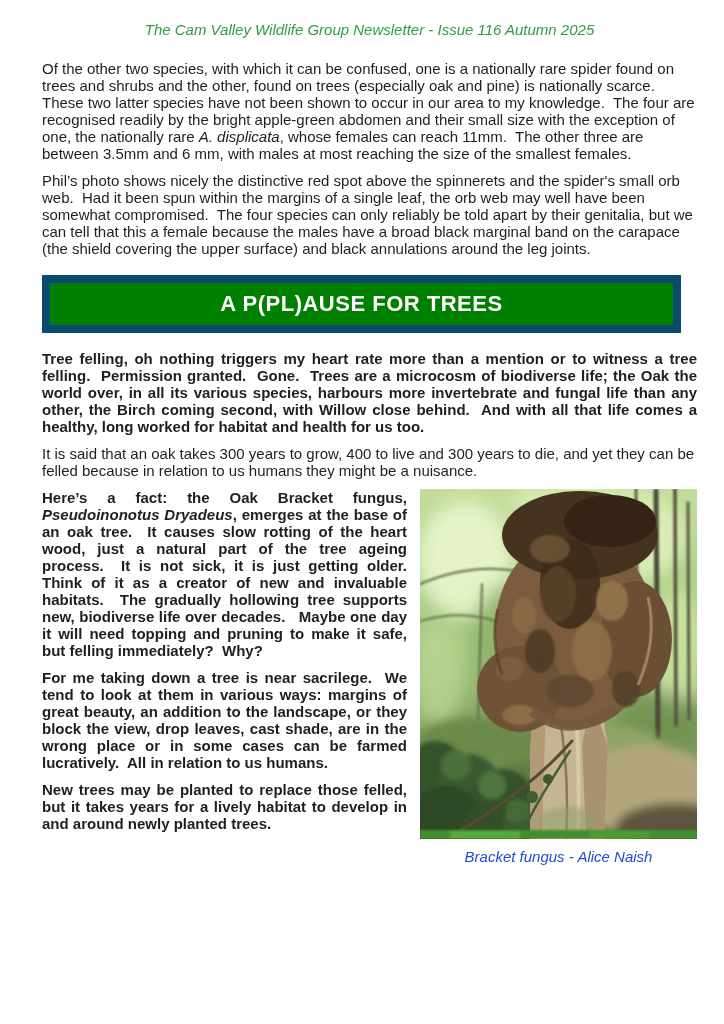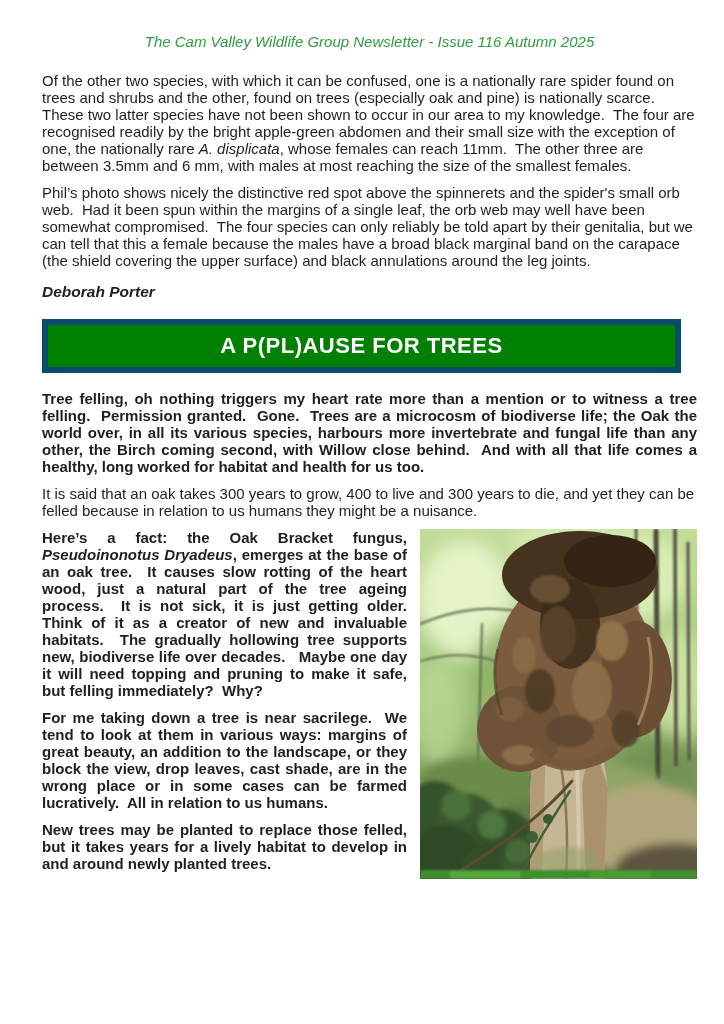--- a/index.html
+++ b/index.html
@@ -1,35 +1,35 @@
 <!DOCTYPE html>
 <html><head>
 <meta charset="utf-8">
 <style>
   html,body { margin:0; padding:0; background:#ffffff; }
   .page {
-    position:relative; width:724px; height:871px; margin:16px auto;
+    position:relative; width:724px; height:871px; margin:4px auto;
     background:#ffffff; overflow:hidden;
     font-family:"Liberation Sans", sans-serif; color:#1f1f1f;
   }
   .content { position:absolute; left:42px; top:0; width:655px; }
   .masthead {
     margin:17px 0 22px; text-align:center;
     font-style:italic; font-size:15px; font-weight:normal; color:#2f9e41;
   }
   p.body-text {
     font-size:15px; line-height:17px; margin:0 0 10px 0;
     white-space:pre-wrap;
   }
   .just { text-align:justify; text-justify:inter-word;font-weight:bold; }
   .italic { font-style:italic; }
   .byline { font-weight:bold; font-style:italic; font-size:15.5px; margin:14px 0 0 0; }
   .banner {
     margin:18px 16px 17px 0; height:42px;
-    background:#008000; border:6px solid #0c4a6e;
+    background:#008000; border:8px solid #0c4a6e;
     display:flex; align-items:center; justify-content:center;
   }
   .banner-title { color:#ffffff; font-weight:bold; font-size:22px; letter-spacing:0.5px; }
   .cols { display:flex; gap:13px; margin-top:1px; }
   .col-left { width:365px; flex:none; }
   .col-right { width:277px; flex:none; }
   .photo { display:block; width:277px; height:350px; }
   .caption {
     text-align:center; font-style:italic; font-size:15px; margin-top:9px; color:#1d4ed8;
   }
@@ -43,21 +43,20 @@
 
 <div class="page">
   <div class="content">
 
     <div class="masthead">The Cam Valley Wildlife Group Newsletter - Issue 116 Autumn 2025</div>
 
     <p class="body-text"><span>Of the other two species, with which it can be confused, one is a nationally rare spider found on trees and shrubs and the other, found on trees (especially oak and pine) is nationally scarce.  These two latter species have not been shown to occur in our area to my knowledge.  The four are recognised readily by the bright apple-green abdomen and their small size with the exception of one, the nationally rare </span><span class="italic">A. displicata</span><span>, whose females can reach 11mm.  The other three are between 3.5mm and 6 mm, with males at most reaching the size of the smallest females.</span></p>
 
     <p class="body-text">Phil’s photo shows nicely the distinctive red spot above the spinnerets and the spider's small orb web.  Had it been spun within the margins of a single leaf, the orb web may well have been somewhat compromised.  The four species can only reliably be told apart by their genitalia, but we can tell that this a female because the males have a broad black marginal band on the carapace (the shield covering the upper surface) and black annulations around the leg joints.</p>
 
-    <p class="byline">Deborah Porter</p>
 
     <div class="banner">
       <span class="banner-title">A P(PL)AUSE FOR TREES</span>
     </div>
 
     <p class="body-text just">Tree felling, oh nothing triggers my heart rate more than a mention or to witness a tree felling.  Permission granted.  Gone.  Trees are a microcosm of biodiverse life; the Oak the world over, in all its various species, harbours more invertebrate and fungal life than any other, the Birch coming second, with Willow close behind.  And with all that life comes a healthy, long worked for habitat and health for us too.</p>
 
     <p class="body-text">It is said that an oak takes 300 years to grow, 400 to live and 300 years to die, and yet they can be felled because in relation to us humans they might be a nuisance.</p>
 
     <div class="cols">

